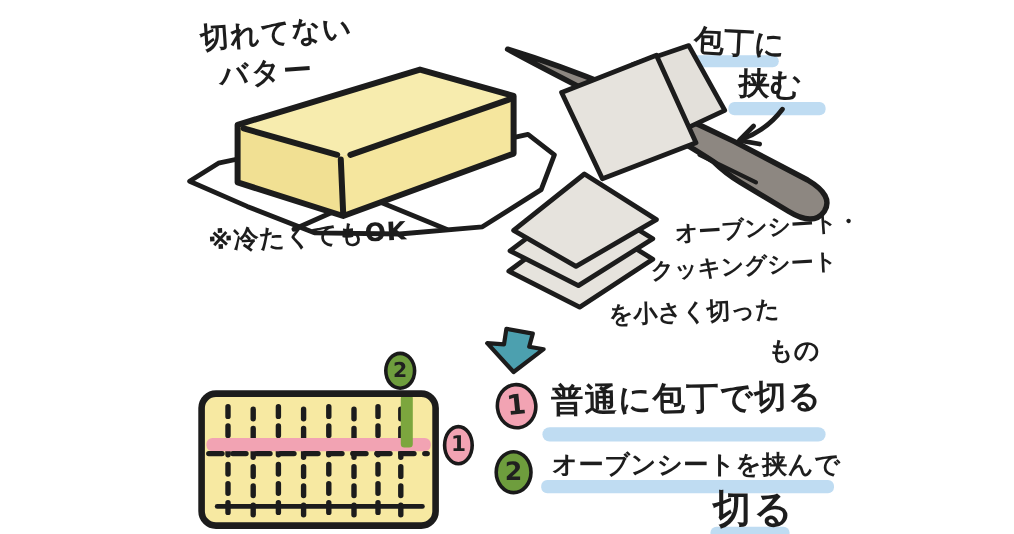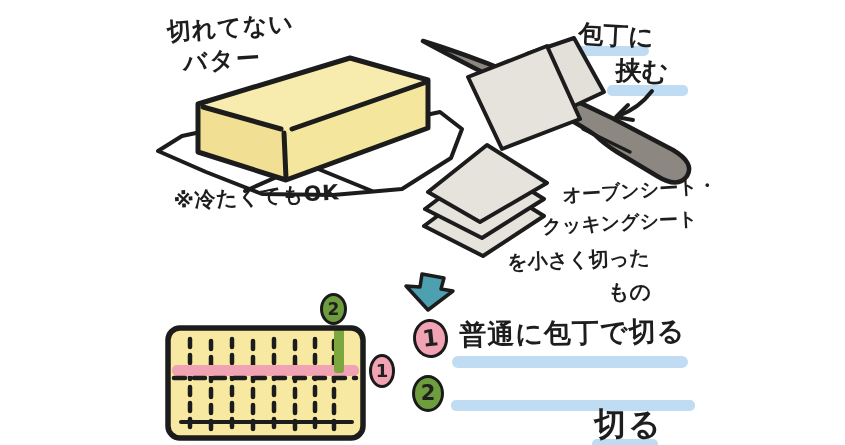--- a/index.html
+++ b/index.html
@@ -13,21 +13,21 @@
     transform-origin:left top;line-height:1;
   }
   .t-butter1{left:166px;top:20px;font-size:24px;transform:rotate(-4deg);letter-spacing:1px;}
   .t-butter2{left:182px;top:51px;font-size:24px;transform:rotate(-4deg);letter-spacing:2px;}
   .t-knife1{left:579px;top:21px;font-size:25px;transform:rotate(3deg);}
   .t-knife2{left:616px;top:57px;font-size:26px;transform:rotate(2deg);}
   .t-cold{left:173px;top:191px;font-size:21px;transform:rotate(-3deg);letter-spacing:.5px;}
   .t-sheet1{left:562px;top:186px;font-size:19px;transform:rotate(-4deg);}
   .t-sheet2{left:542px;top:217px;font-size:19px;transform:rotate(-3deg);}
   .t-sheet3{left:507px;top:252px;font-size:20px;transform:rotate(-2deg);}
-  .t-sheet4{left:608px;top:282px;font-size:21px;}
+  .t-sheet4{left:640px;top:282px;font-size:21px;}
   .t-step1{left:459px;top:321px;font-size:27px;letter-spacing:1px;transform:rotate(-1deg);}
   .t-step2{left:460px;top:377px;font-size:21px;letter-spacing:.5px;}
   .t-step2b{left:594px;top:408px;font-size:32px;letter-spacing:2px;}
   .badge{
     position:absolute;z-index:3;border:3.5px solid #1A1A1A;border-radius:50%;
     display:flex;align-items:center;justify-content:center;
     color:#202020;font-weight:700;box-sizing:border-box;line-height:1;
   }
   .badge.pink{background:#F2A3B3;}
   .badge.green{background:#6E9D3D;}
@@ -114,20 +114,21 @@
   <div class="t t-knife2">挟む</div>
 
   <div class="t t-cold">※冷たくてもOK</div>
 
   <div class="t t-sheet1">オーブンシート・</div>
   <div class="t t-sheet2">クッキングシート</div>
   <div class="t t-sheet3">を小さく切った</div>
   <div class="t t-sheet4">もの</div>
 
   <div class="t t-step1">普通に包丁で切る</div>
+  <div class="t t-step2">オーブンシートを挟んで</div>
   <div class="t t-step2b">切る</div>
 
   <div class="badge green b-diag2">
     <span>2</span>
   </div>
   <div class="badge pink b-diag1">
     <span>1</span>
   </div>
   <div class="badge pink b-step1">
     <span>1</span>

